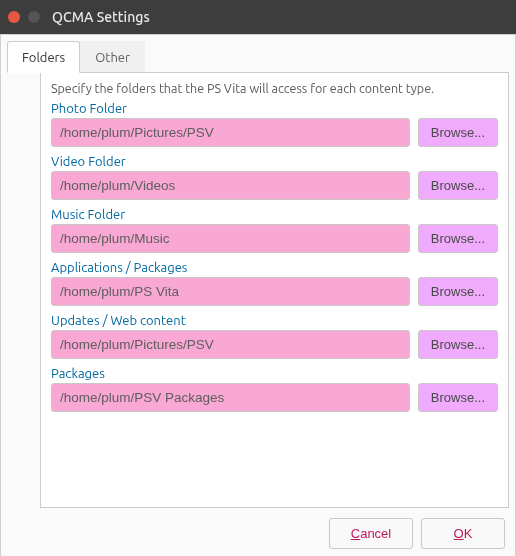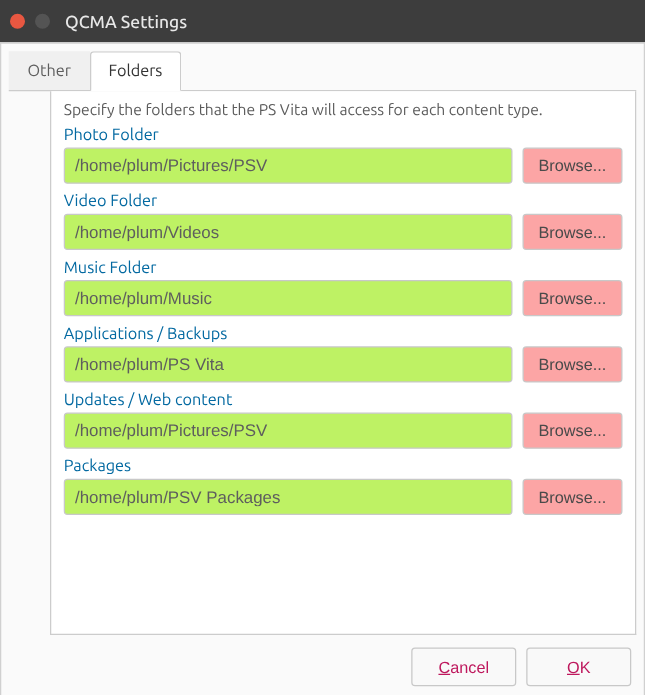--- a/index.html
+++ b/index.html
@@ -95,27 +95,27 @@
       gap: 8px;
       margin-bottom: 5px;
     }
     .path-input {
       flex: 1;
       padding: 6px 8px;
       border: 1px solid #c8c8c8;
       border-radius: 3px;
       font-size: 13.5px;
       color: #5e5e5e;
-      background: #bef264;
+      background: #f9a8d4;
       height: 29px;
     }
     .browse-btn {
       padding: 5px 12px;
       border: 1px solid #c8c8c8;
-      background: #fca5a5;
+      background: #f0abfc;
       color: #4a4a4a;
       font-size: 13px;
       border-radius: 3px;
       cursor: pointer;
       min-width: 80px;
       height: 29px;
     }
     .dialog-footer {
       display: flex;
       justify-content: flex-end;
@@ -141,22 +141,22 @@
 <div class="titlebar">
   <div class="window-controls">
     <div class="window-btn close"></div>
     <div class="window-btn min"></div>
   </div>
   <div class="title-text">QCMA Settings</div>
 </div>
 
 <div class="content-outer">
   <div class="tab-bar">
+    <div class="tab active">Folders</div>
     <div class="tab">Other</div>
-    <div class="tab active">Folders</div>
   </div>
 
   <div class="tab-panel">
     <div class="description">Specify the folders that the PS Vita will access for each content type.</div>
 
     <div class="field-label">Photo Folder</div>
     <div class="field-row">
       <input class="path-input" value="/home/plum/Pictures/PSV" style="">
       <button class="browse-btn">Browse...</button>
     </div>
@@ -166,21 +166,21 @@
       <input class="path-input" value="/home/plum/Videos" style="">
       <button class="browse-btn">Browse...</button>
     </div>
 
     <div class="field-label">Music Folder</div>
     <div class="field-row">
       <input class="path-input" value="/home/plum/Music" style="">
       <button class="browse-btn">Browse...</button>
     </div>
 
-    <div class="field-label">Applications / Backups</div>
+    <div class="field-label">Applications / Packages</div>
     <div class="field-row">
       <input class="path-input" value="/home/plum/PS Vita" style="">
       <button class="browse-btn">Browse...</button>
     </div>
 
     <div class="field-label">Updates / Web content</div>
     <div class="field-row">
       <input class="path-input" value="/home/plum/Pictures/PSV" style="">
       <button class="browse-btn">Browse...</button>
     </div>

